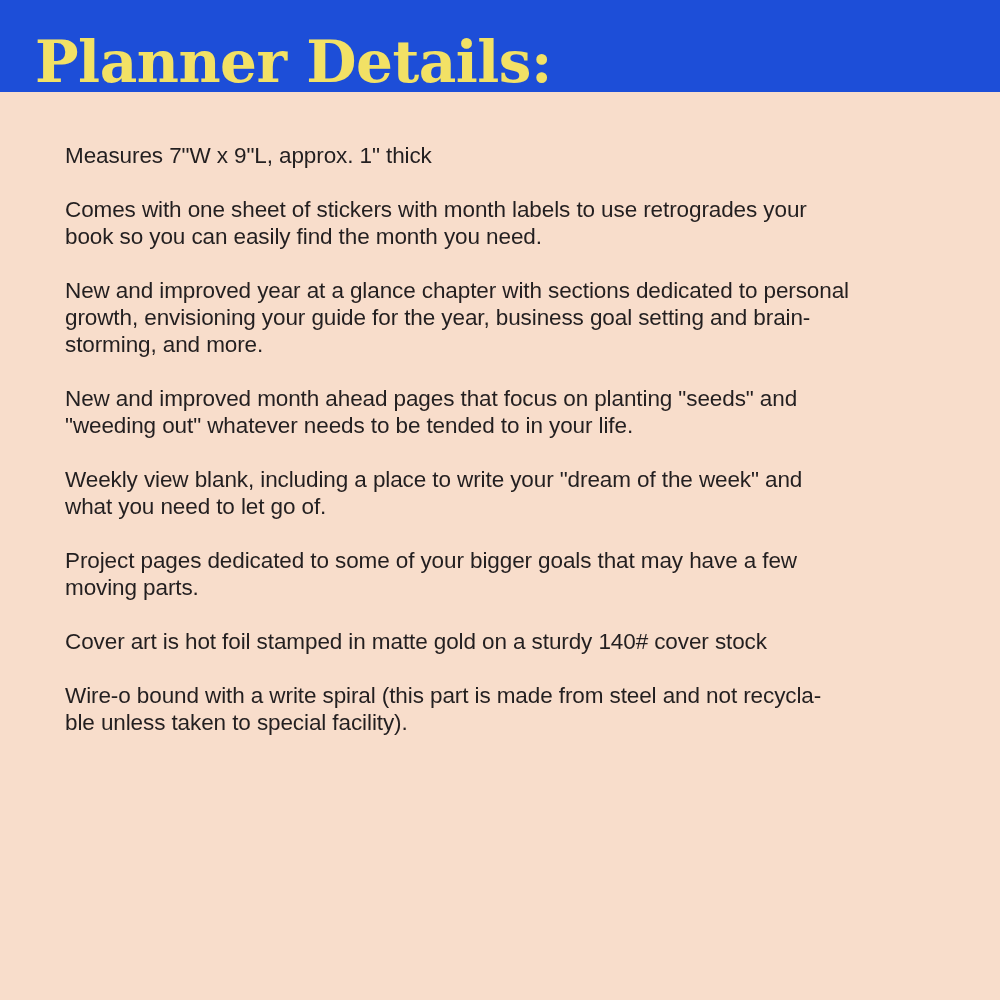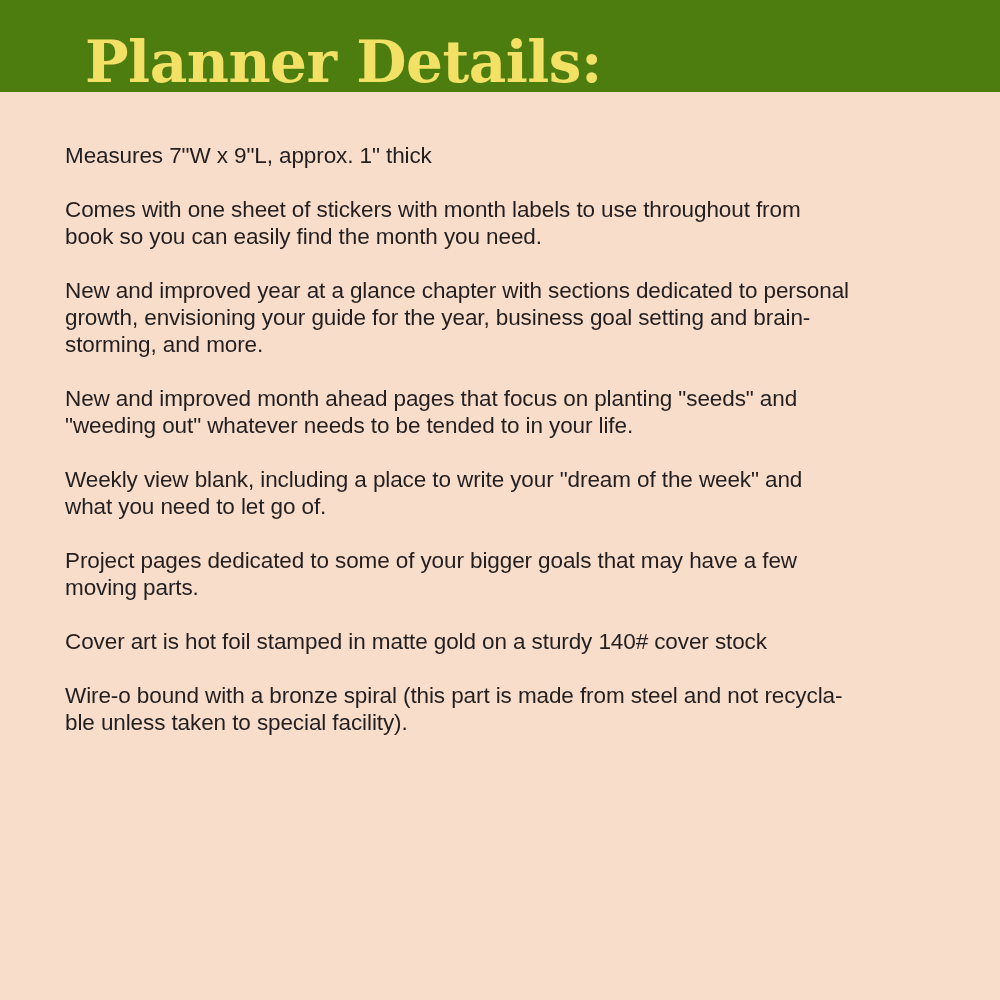--- a/index.html
+++ b/index.html
@@ -11,24 +11,24 @@
     width: 1000px;
     height: 1000px;
     background: #f8ddcb;
     overflow: hidden;
     font-family: "Liberation Sans", sans-serif;
   }
   .banner {
     box-sizing: border-box;
     width: 1000px;
     height: 92px;
-    background: #4d7c0f;
+    background: #1d4ed8;
     display: flex;
     align-items: flex-end;
-    padding-left: 85px;
+    padding-left: 35px;
   }
   .banner h1 {
     margin: 0;
     padding: 0 0 2px 0;
     font-family: "DejaVu Serif", serif;
     font-weight: bold;
     font-size: 58px;
     line-height: 0.95;
     letter-spacing: -0.5px;
     color: #f2e165;
@@ -51,28 +51,28 @@
 </style>
 </head>
 <body>
 
 <div class="poster">
   <header class="banner">
     <h1>Planner Details:</h1>
   </header>
   <main class="content">
     <p>Measures 7"W x 9"L, approx. 1" thick</p>
-    <p>Comes with one sheet of stickers with month labels to use throughout from
+    <p>Comes with one sheet of stickers with month labels to use retrogrades your
 book so you can easily find the month you need.</p>
     <p>New and improved year at a glance chapter with sections dedicated to personal
 growth, envisioning your guide for the year, business goal setting and brain-
 storming, and more.</p>
     <p>New and improved month ahead pages that focus on planting "seeds" and
 "weeding out" whatever needs to be tended to in your life.</p>
     <p>Weekly view blank, including a place to write your "dream of the week" and
 what you need to let go of.</p>
     <p>Project pages dedicated to some of your bigger goals that may have a few
 moving parts.</p>
     <p>Cover art is hot foil stamped in matte gold on a sturdy 140# cover stock</p>
-    <p>Wire-o bound with a bronze spiral (this part is made from steel and not recycla-
+    <p>Wire-o bound with a write spiral (this part is made from steel and not recycla-
 ble unless taken to special facility).</p>
   </main>
 </div>
 
 </body></html>

